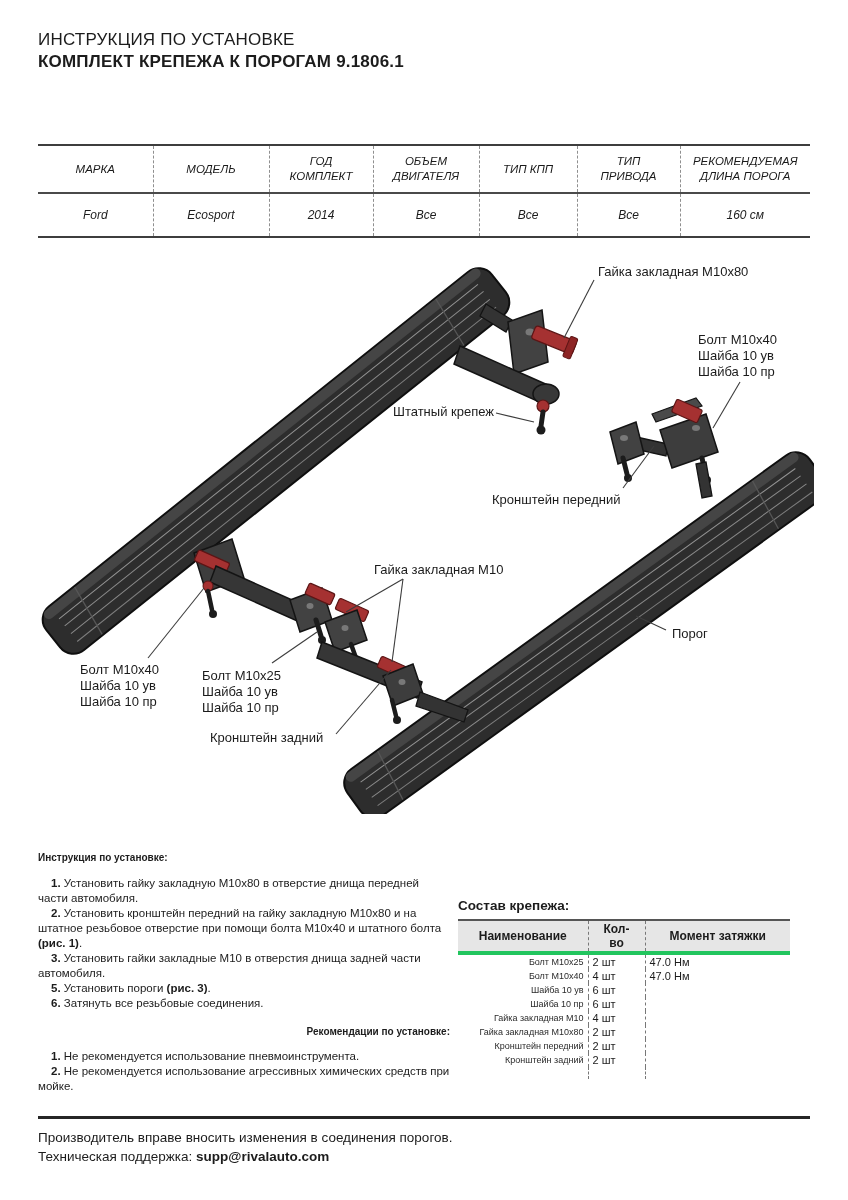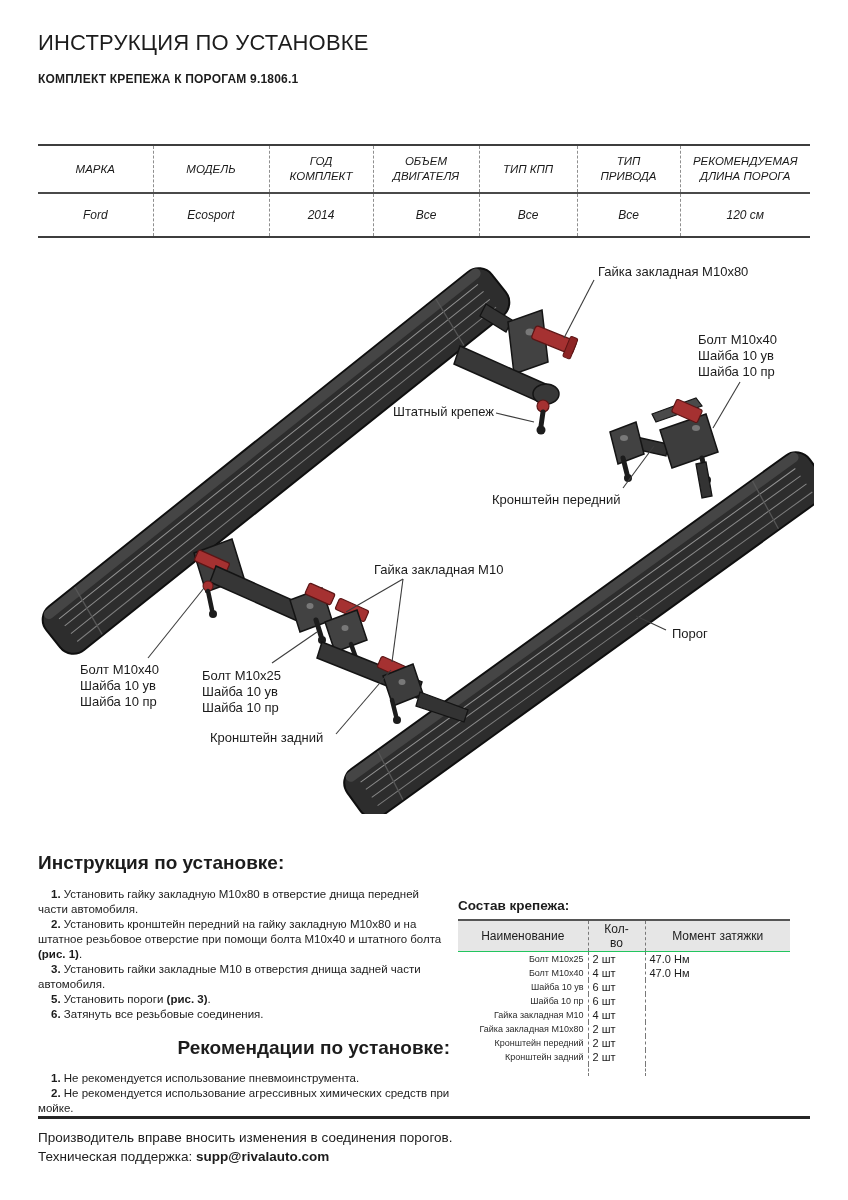--- a/index.html
+++ b/index.html
@@ -4,53 +4,53 @@
 <style>
   html,body { margin:0; padding:0; }
   body {
     width:848px; height:1200px; background:#ffffff; position:relative;
     font-family:"Liberation Sans", sans-serif; color:#1c1c1c; overflow:hidden;
   }
   .page { position:absolute; inset:0; }
 
   
   .hdr { position:absolute; left:38px; top:30px; }
-  .hdr .t1 { font-size:22px; letter-spacing:.2px; }
-  .hdr .t2 { font-size:12px; font-weight:bold; margin-top:16px; letter-spacing:.2px; }
+  .hdr .t1 { font-size:17px; letter-spacing:.2px; }
+  .hdr .t2 { font-size:17px; font-weight:bold; margin-top:2px; letter-spacing:.2px; }
 
   
   table.vehicle {
     position:absolute; left:38px; top:144px; width:772px;
     border-collapse:collapse; table-layout:fixed;
     border-top:2px solid #3d3d3d; border-bottom:2px solid #3d3d3d;font-style:italic;
   }
   .vehicle th {
     font-weight:normal; font-size:11.5px; line-height:1.3; height:42px;
     border-bottom:2px solid #4a4a4a; padding:2px 10px; text-align:center; color:#1a1a1a;
   }
   .vehicle td { font-size:12px; height:40px; text-align:center; }
   .vehicle th + th, .vehicle td + td { border-left:1px dashed #8f8f8f; }
 
   
   .diagram { position:absolute; left:34px; top:248px; width:780px; height:566px; }
   .diagram text { font-size:13px; fill:#1b1b1b; }
 
   
   .instructions { position:absolute; left:38px; top:852px; width:412px; }
-  .instructions h2 { font-size:19px; margin:0 0 13px 0; }
+  .instructions h2 { font-size:10px; margin:0 0 13px 0; }
   .instructions h2.rec { margin:15px 0 12px 0;text-align:right; }
   .instructions p { font-size:11.5px; line-height:15px; margin:0; text-indent:13px; }
 
   
   .parts { position:absolute; left:458px; top:898px; width:336px; }
   .parts h3 { font-size:13.5px; margin:0 0 6px 0; }
   table.parts-table { border-collapse:collapse; width:332px; table-layout:fixed; }
   .parts-table th {
-    background:#e6e6e6; border-top:2px solid #555; border-bottom:1px solid #22c55e;
-    font-weight:normal; font-size:12px; height:24px; padding:1px 12px; text-align:center;
+    background:#e6e6e6; border-top:2px solid #555; border-bottom:4px solid #22c55e;
+    font-weight:bold; font-size:12px; height:24px; padding:1px 12px; text-align:center;
   }
   .parts-table td { font-size:11px; height:14px; padding:0 4px; text-align:left; }
   .parts-table td.nm { font-size:9px; text-align:right; color:#2b2b2b; white-space:nowrap; }
   .parts-table th + th, .parts-table td + td { border-left:1px dashed #777; }
   .parts-table tr.sp td { height:12px; }
 
   
   .rule { position:absolute; left:38px; top:1116px; width:772px; height:3px; background:#262626; }
   .footer { position:absolute; left:38px; top:1130px; font-size:13.5px; }
   .footer .l2 { margin-top:4px; }
@@ -87,21 +87,21 @@
       </tr>
     </thead>
     <tbody>
       <tr>
         <td>Ford</td>
         <td>Ecosport</td>
         <td>2014</td>
         <td>Все</td>
         <td>Все</td>
         <td>Все</td>
-        <td>120 см</td>
+        <td>160 см</td>
       </tr>
     </tbody>
   </table>
 
   <div class="diagram">
     <svg width="780" height="566" viewBox="0 0 780 566" xmlns="http://www.w3.org/2000/svg">
 
       <g transform="translate(242,213) rotate(-38.6)">
         <rect x="-285" y="-28" width="570" height="56" rx="17" fill="#2d2d2d" stroke="#0f0f0f" stroke-width="2"></rect>
         <rect x="-278" y="-27" width="556" height="10" rx="5" fill="#454545"></rect>

